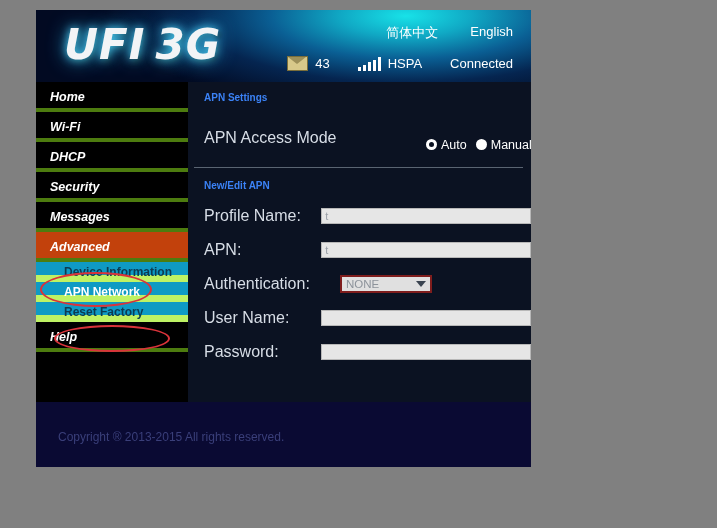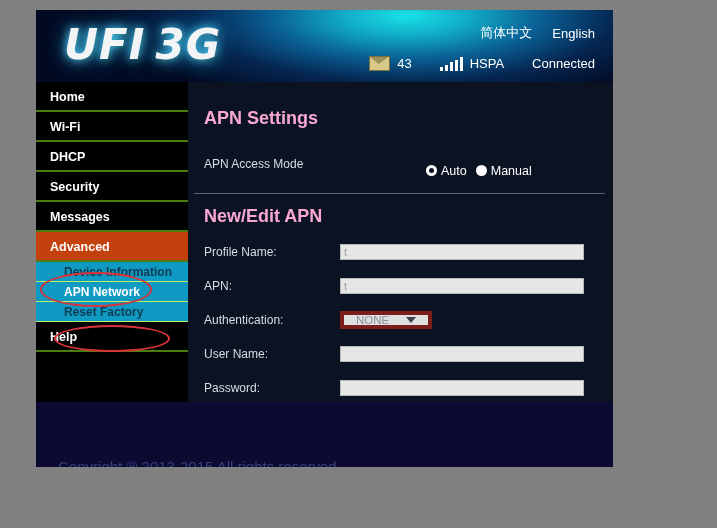--- a/index.html
+++ b/index.html
@@ -11,21 +11,21 @@
     height: 528px;
     background: #808080;
     font-family: "Liberation Sans", sans-serif;
     overflow: hidden;
   }
 
   #page {
     position: absolute;
     left: 36px;
     top: 10px;
-    width: 577px;
+    width: 495px;
     height: 457px;
     background: #050a18;
     overflow: hidden;
   }
 
   
   #header {
     position: relative;
     height: 72px;
     background:
@@ -49,22 +49,21 @@
        2px 3px 4px rgba(0,0,0,0.85);
     white-space: nowrap;
   }
   #logo .g3 { margin-left: 10px; }
 
   #lang-row {
     position: absolute;
     right: 18px;
     top: 14px;
     display: flex;
-    align-items: center;
-    gap: 20px;
+    gap: 32px;
   }
   .lang-link {
     color: #ffffff;
     font-size: 13px;
     cursor: pointer;
     white-space: nowrap;
   }
 
   #status-row {
     position: absolute;
@@ -131,73 +130,74 @@
     height: 320px;
     background: #000000;
   }
   .nav-item {
     height: 30px;
     line-height: 30px;
     padding-left: 14px;
     color: #ffffff;
     font-size: 12.5px;
     font-weight: bold;
-    border-bottom: 2px solid #4d7c0f;
+    border-bottom: 4px solid #4d7c0f;
     cursor: pointer;
     box-sizing: border-box;
     white-space: nowrap;
+    font-style: italic;
   }
   .nav-item.active {
     background: #c2410c;
   }
   .sub-item {
     height: 20px;
     line-height: 20px;
     padding-left: 28px;
     background: #0f9ac4;
     color: #0c3c52;
     font-size: 12px;
     font-weight: bold;
-    border-bottom: 1px solid #bef264;
+    border-bottom: 7px solid #bef264;
     cursor: pointer;
     box-sizing: border-box;
     white-space: nowrap;
   }
   .sub-item.current {
     color: #ffffff;
   }
 
   #content {
     position: absolute;
     left: 152px; top: 0;
     right: 0;
     height: 320px;
     background: #0b1222;
   }
   .section-title {
-    color: #f9a8d4;
-    font-size: 18px;
+    color: #3b82f6;
+    font-size: 10px;
     font-weight: bold;
-    padding: 26px 0 0 16px;
+    padding: 10px 0 0 16px;
     white-space: nowrap;
   }
   .divider {
     height: 1px;
     background: #5a6472;
     margin: 12px 8px 0 6px;
   }
   .form-row {
     display: flex;
     align-items: center;
     padding: 0 0 0 16px;
     height: 34px;
   }
   .form-label {
     color: #d7dde6;
-    font-size: 12px;
+    font-size: 16px;
     width: 130px;
     white-space: nowrap;
   }
   .radio-group {
     display: flex;
     align-items: center;
     gap: 9px;
     margin-left: 92px;
   }
   .radio-opt {
@@ -237,28 +237,28 @@
     font-size: 11px;
     font-family: "Liberation Sans", sans-serif;
     padding: 0 3px;
     line-height: 14px;
     margin-left: 6px;
   }
   .select-field {
     width: 92px;
     height: 18px;
     background: #e0e0e0;
-    border: 4px solid #7f1d1d;
+    border: 2px solid #7f1d1d;
     box-sizing: border-box;
     color: #8d939b;
     font-size: 11.5px;
     display: flex;
     align-items: center;
     justify-content: space-between;
-    padding: 0 12px;
+    padding: 0 4px;
     margin-left: 6px;
     cursor: pointer;
   }
   .chev {
     width: 0; height: 0;
     border-left: 5px solid transparent;
     border-right: 5px solid transparent;
     border-top: 6px solid #3b4450;
   }
 
@@ -266,23 +266,22 @@
   #footer {
     height: 65px;
     background: #0a0a33;
     position: relative;
   }
   #copyright {
     position: absolute;
     left: 22px;
     top: 28px;
     color: #3a3f7a;
-    font-size: 15px;
-    white-space: nowrap;
-    margin-top: 28px;
+    font-size: 12px;
+    white-space: nowrap;
   }
 
   
   .annot {
     position: absolute;
     border: 2.5px solid #d9333a;
     border-radius: 50%;
     pointer-events: none;
   }
   #annot-advanced {

